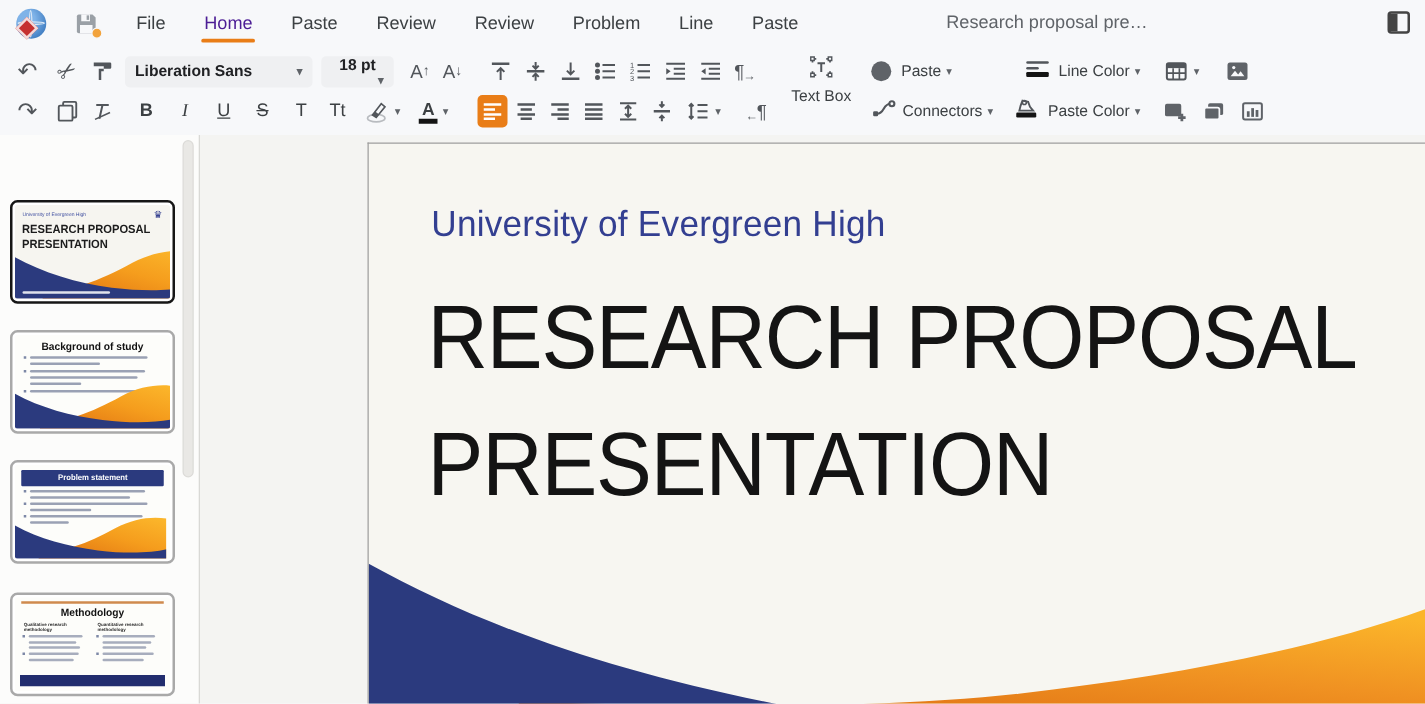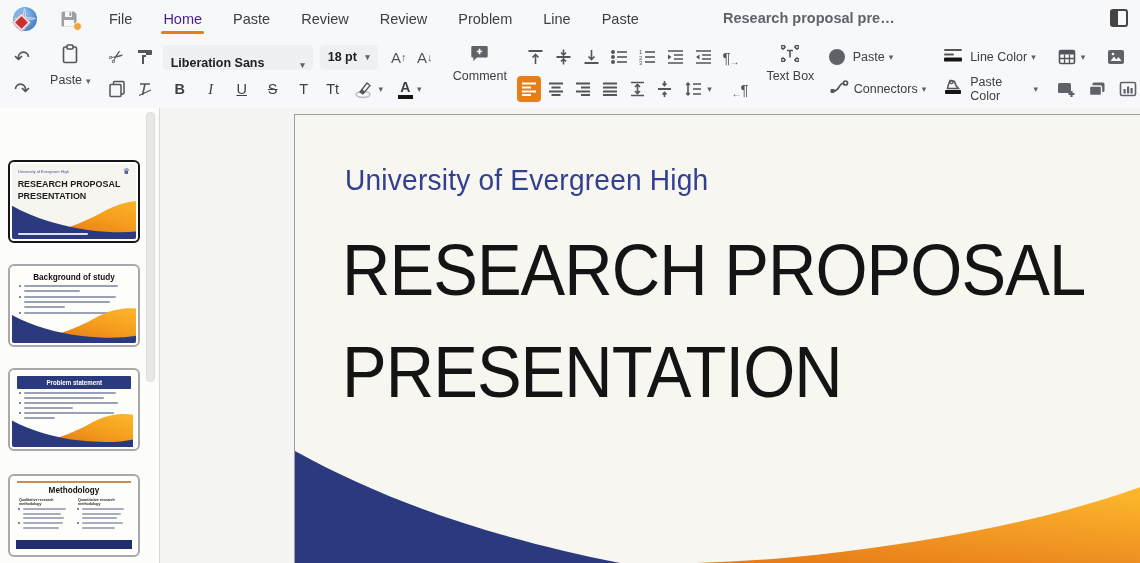--- a/index.html
+++ b/index.html
@@ -21,21 +21,21 @@
         border:2px solid #f3dada; transform:rotate(45deg); }
   .saveicon { position:relative; width:20px; height:20px; margin-left:22px; }
   .saveicon svg { display:block; }
   .savedot { position:absolute; right:-3px; bottom:-2px; width:9px; height:9px; border-radius:50%;
         background:#f2a33c; border:1.5px solid #f7f8fa; }
   .menus { display:flex; margin-left:28px; gap:27px; }
   .menu-item { font-size:14.5px; color:#3c4043; cursor:default; position:relative; padding:9px 2px; }
   .menu-item.active { font-weight:normal; color:#4c1d95; }
   .menu-item.active::after { content:""; position:absolute; left:0; right:0; bottom:2px; height:3px;
         border-radius:2px; background:#e97d17; }
-  .doc-title { position:absolute; left:723px; top:10px; font-size:14.5px; font-weight:bold; color:#5f6368; }
+  .doc-title { position:absolute; left:757px; top:10px; font-size:14.5px; font-weight:normal; color:#5f6368; }
   .panel-toggle { position:absolute; right:12px; top:9px; width:18px; height:18px;
         border:2px solid #444; border-radius:3px; }
   .panel-toggle::before { content:""; position:absolute; left:0; top:0; bottom:0; width:6px; background:#444; }
 
   
   .toolbar { position:absolute; left:0; top:38px; right:0; height:70px; background:#f7f8fa;
              display:flex; align-items:flex-start; }
   .grp { display:flex; flex-direction:column; gap:2px; padding-top:4px; }
   .trow { height:30px; display:flex; align-items:center; }
   .tbtn { min-width:24px; height:26px; border-radius:4px; display:flex; align-items:center;
@@ -141,29 +141,20 @@
             <span class="glyph" style="font-size:19px;">↶</span>
           </div>
         </div>
       <div class="trow">
           <div class="tbtn">
             <span class="glyph" style="font-size:19px;">↷</span>
           </div>
         </div>
     </div>
 
-    <div class="grp stack-cell" style="margin-left:10px; width:56px;">
-      <span>
-        <svg class="ic" width="22" height="22" viewBox="0 0 22 22" fill="none" stroke="#52565b" stroke-width="1.6">
-          <rect x="4.5" y="4" width="13" height="15.5" rx="1.5"></rect>
-          <rect x="8" y="2" width="6" height="4" rx="1" fill="#f7f8fa"></rect>
-        </svg>
-      </span>
-      <span><span class="lbl">Paste</span><span class="caret">▾</span></span>
-    </div>
 
     <div class="grp" style="margin-left:8px;">
       <div class="trow">
           <div class="tbtn">
             <span class="glyph" style="font-size:18px; transform:rotate(-35deg);">✂</span>
           </div>
         </div>
       <div class="trow">
           <div class="tbtn">
         <svg class="ic" width="20" height="20" viewBox="0 0 20 20" fill="none" stroke="#52565b" stroke-width="1.5">
@@ -187,25 +178,25 @@
         <svg class="ic" width="20" height="20" viewBox="0 0 20 20" fill="none" stroke="#52565b" stroke-width="1.6">
           <path d="M5 5 h10 M10 5 l-2.5 11"></path>
           <path d="M4 16.5 l12 -5.5" stroke-width="1.3"></path>
         </svg>
       </div>
         </div>
     </div>
 
     <div class="grp" style="margin-left:6px;">
       <div class="trow">
-        <div class="pill" style="width:150px;align-items:flex-end;">
+        <div class="pill" style="width:150px;">
           <span>Liberation Sans</span>
           <span class="caret" style="margin-left:auto;">▾</span>
         </div>
-        <div class="pill" style="width:58px; margin-left:7px;">
+        <div class="pill" style="width:58px; margin-left:7px;flex-direction:column;">
           <span>18 pt</span>
           <span class="caret" style="margin-left:auto;">▾</span>
         </div>
         <div class="tbtn" style="margin-left:9px;">
           <span class="glyph" style="font-size:15px;">A</span>
             <span style="font-size:11px; color:#52565b;">↑</span>
           </div>
         <div class="tbtn" style="margin-left:2px;">
           <span class="glyph" style="font-size:15px;">A</span>
             <span style="font-size:11px; color:#52565b;">↓</span>
@@ -241,29 +232,20 @@
         <div class="tbtn" style="margin-left:6px; min-width:36px;">
           <span style="display:flex; flex-direction:column; align-items:center; line-height:1;">
             <span style="font-size:14px; font-weight:bold; color:#3c4043;">A</span>
             <span style="width:15px; height:4px; background:#141414; margin-top:1px;"></span>
           </span>
           <span class="caret">▾</span>
         </div>
       </div>
     </div>
 
-    <div class="grp stack-cell" style="margin-left:14px; width:62px;">
-      <span>
-        <svg class="ic" width="21" height="21" viewBox="0 0 21 21">
-          <path d="M3.5 3 h14 a1.2 1.2 0 0 1 1.2 1.2 v9 a1.2 1.2 0 0 1 -1.2 1.2 h-9.5 l-3.7 3.7 v-3.7 h-0.8 a1.2 1.2 0 0 1 -1.2-1.2 v-9 A1.2 1.2 0 0 1 3.5 3 z" fill="#5f6368"></path>
-          <path d="M10.5 5.8 v5.4 M7.8 8.5 h5.4" stroke="#fff" stroke-width="1.7"></path>
-        </svg>
-      </span>
-      <span class="lbl">Comment</span>
-    </div>
 
     <div class="grp" style="margin-left:8px;">
       <div class="trow" style="gap:4px; padding-left:6px;">
         <div class="tbtn">
           <svg class="ic" width="19" height="18" viewBox="0 0 19 18" stroke="#52565b" stroke-width="1.6" fill="none">
             <path d="M2.5 3 h14" stroke-width="2"></path>
               <path d="M9.5 16 V7 M6.5 9.5 L9.5 6.5 l3 3"></path>
           </svg>
         </div>
         <div class="tbtn">
@@ -388,21 +370,21 @@
             <path d="M4.5 13 C11 13 9 5 15.5 5"></path>
             <rect x="1.5" y="11" width="4" height="4" fill="#52565b" stroke="none" rx="1"></rect>
             <circle cx="16.5" cy="5" r="2" fill="#f7f8fa"></circle>
           </svg>
         </span>
         <span class="lbl" style="margin-left:5px;">Connectors</span>
         <span class="caret">▾</span>
       </div>
     </div>
 
-    <div class="grp" style="margin-left:16px;">
+    <div class="grp" style="margin-left:16px;align-items:flex-end;">
       <div class="trow">
         <span>
           <svg class="ic" width="22" height="18" viewBox="0 0 22 18">
             <rect x="2" y="3" width="18" height="2" rx="1" fill="#52565b"></rect>
             <rect x="2" y="7.5" width="10" height="2" rx="1" fill="#52565b"></rect>
             <rect x="2" y="11.5" width="18" height="4" rx="1" fill="#141414"></rect>
           </svg>
         </span>
         <span class="lbl" style="margin-left:6px;">Line Color</span>
         <span class="caret">▾</span>

